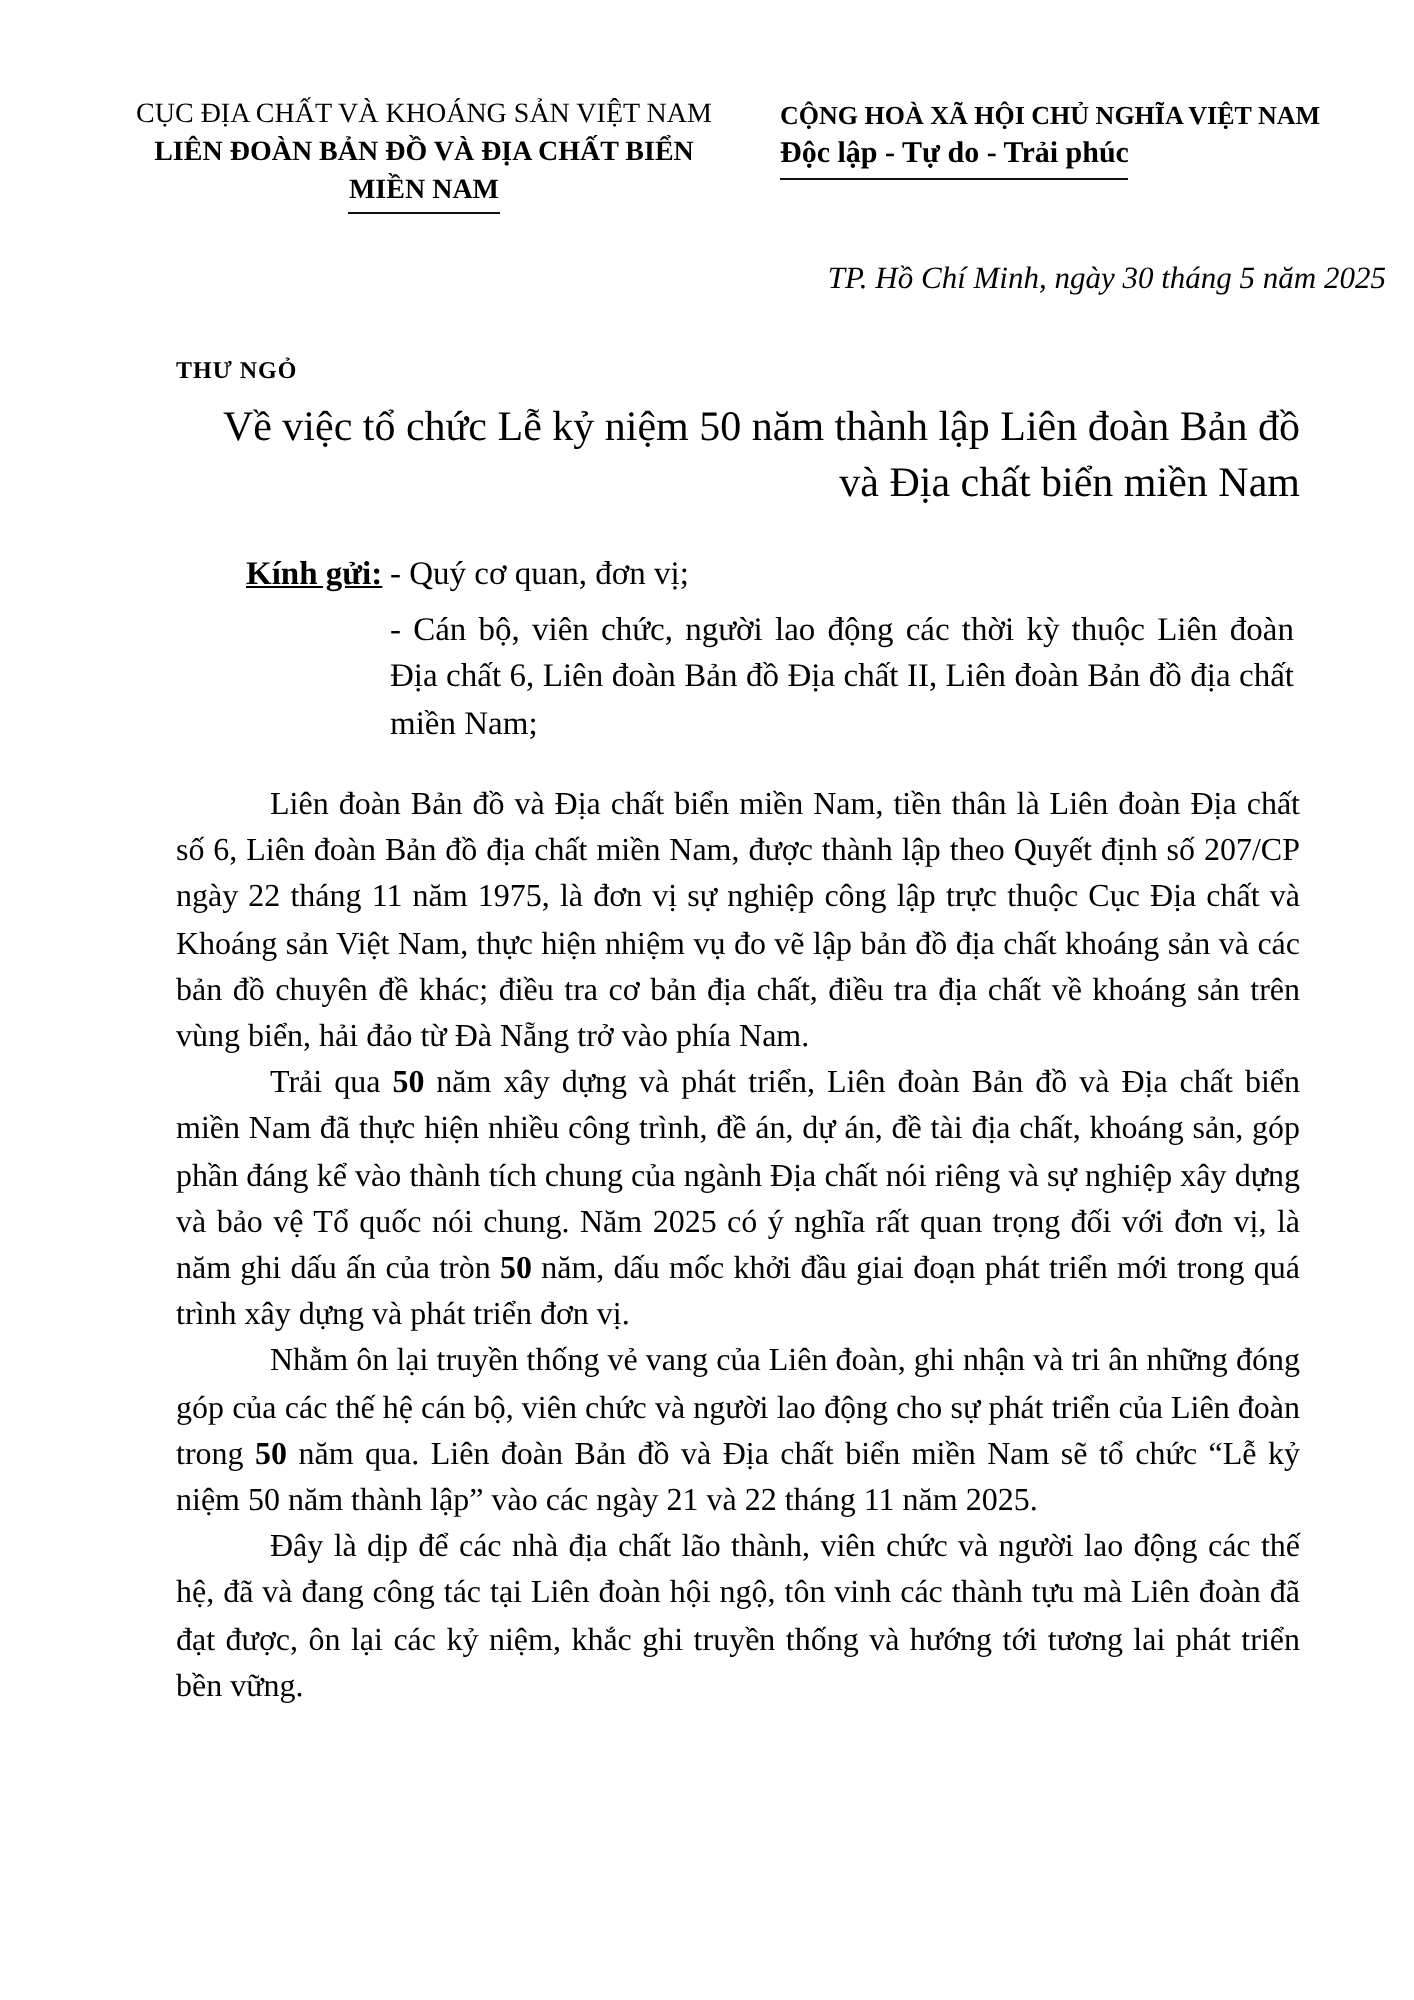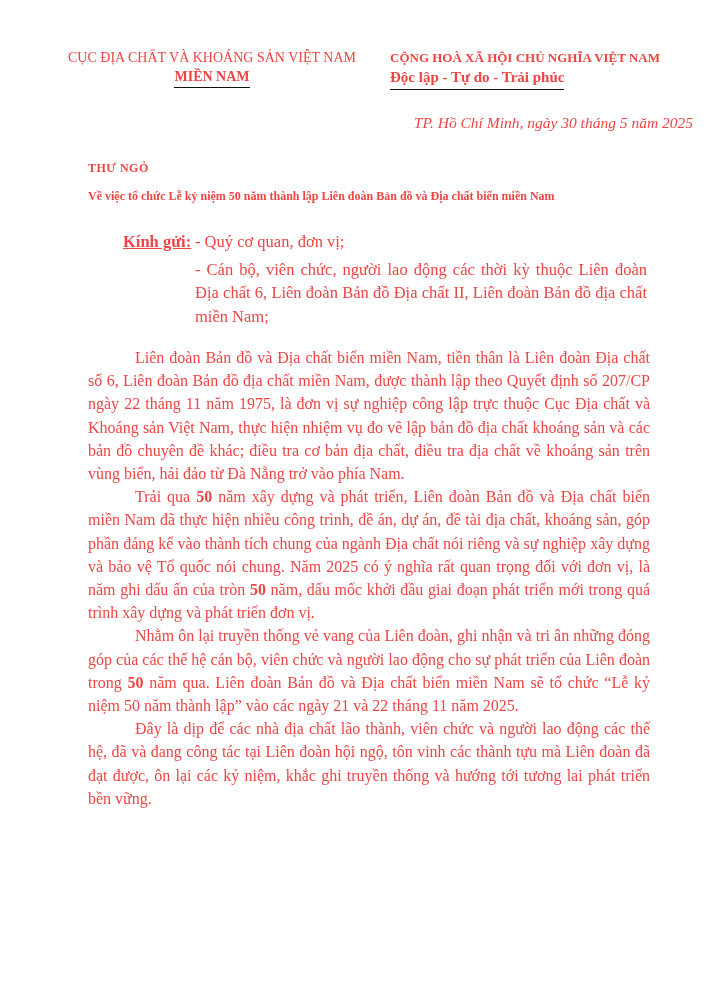--- a/index.html
+++ b/index.html
@@ -6,21 +6,21 @@
     margin: 0;
     padding: 0;
     background: #e8e8e8;
   }
   .page {
     position: relative;
     width: 707px;
     height: 1000px;
     margin: 0 auto;
     background: #ffffff;
-    color: #ef4444;
+    color: #000000;
     font-family: "Liberation Serif", "DejaVu Serif", serif;
     box-sizing: border-box;
     padding-top: 48px;
     overflow: hidden;
   }
   .content {
     margin-left: 88px;
     margin-right: 57px;
   }
   
@@ -57,23 +57,23 @@
     font-size: 15.5px;
   }
   
   .doc-title {
     font-size: 12px;
     font-weight: bold;
     margin-top: 29px;
     letter-spacing: 0.5px;
   }
   .doc-subject {
-    text-align: left;
-    font-size: 12px;
-    font-weight: bold;
+    text-align: right;
+    font-size: 21px;
+    font-weight: normal;
     line-height: 28px;
     margin: 6px auto 0 auto;
     max-width: 600px;
   }
   
   .salutation {
     display: flex;
     margin-top: 20px;
   }
   .salutation-label {
@@ -109,20 +109,21 @@
   .para .b { font-weight: bold; }
 </style>
 </head>
 <body>
 
 <div class="page">
 
   <div class="header-row">
     <div class="header-left">
       <div class="h-regular">CỤC ĐỊA CHẤT VÀ KHOÁNG SẢN VIỆT NAM</div>
+      <div class="h-bold">LIÊN ĐOÀN BẢN ĐỒ VÀ ĐỊA CHẤT BIỂN</div>
       <div class="h-bold"><span class="u-line">MIỀN NAM</span></div>
     </div>
     <div class="header-right">
       <div class="h-nat">CỘNG HOÀ XÃ HỘI CHỦ NGHĨA VIỆT NAM</div>
       <div class="h-motto"><span class="u-line">Độc lập - Tự do - Trải phúc</span></div>
     </div>
   </div>
 
   <div class="dateline">TP. Hồ Chí Minh, ngày 30 tháng 5 năm 2025</div>
 

